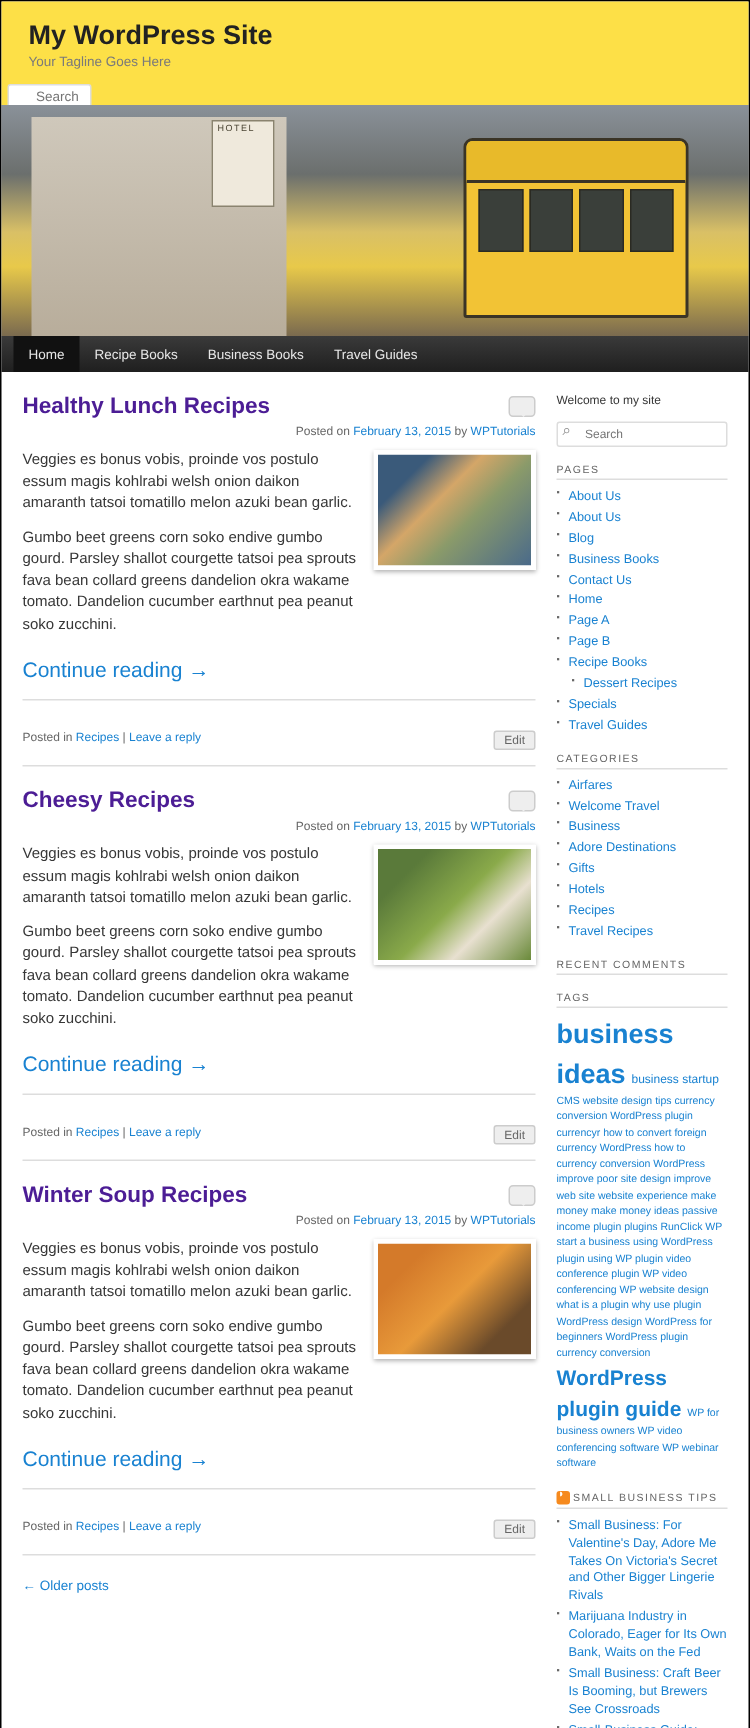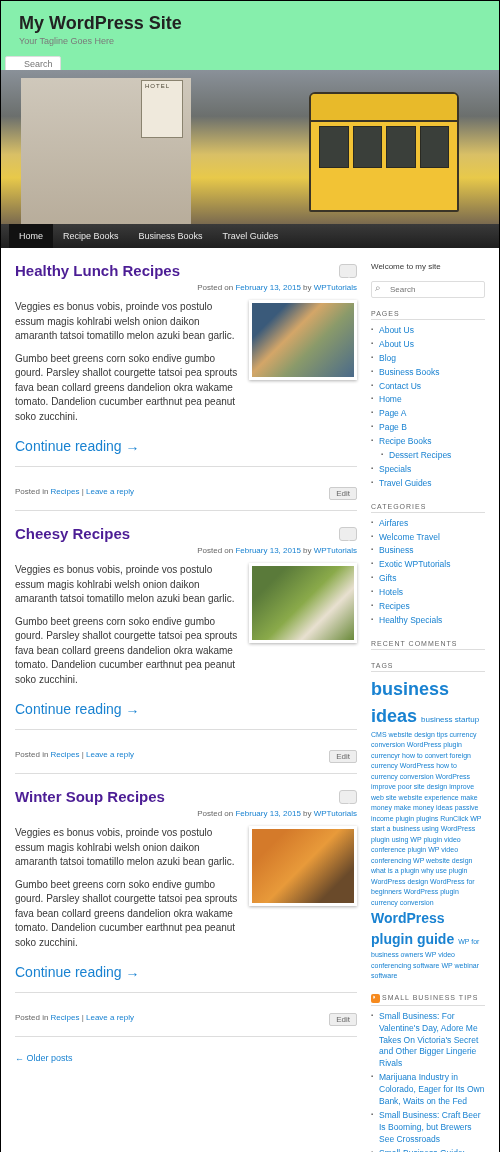--- a/index.html
+++ b/index.html
@@ -1,18 +1,18 @@
 <!DOCTYPE html>
 <html><head>
 <meta charset="utf-8">
 <style>
 * { margin: 0; padding: 0; box-sizing: border-box; }
 body { font-family: "Helvetica Neue", Helvetica, Arial, sans-serif; font-size: 11px; color: #373737; background: #e2e2e2; }
 .page { width: 500px; margin: 0 auto; background: #fff; border: 1px solid #000; }
-.header { background: #86efac; padding: 12px 18px 8px; position: relative; }
+.header { background: #fde047; padding: 12px 18px 8px; position: relative; }
 .site-title { font-size: 18px; font-weight: bold; color: #222; }
 .tagline { font-size: 9px; color: #7a7a7a; margin-top: 2px; }
 .top-search { position: absolute; right: 14px; top: 10px; }
 .search-box { border: 1px solid #ddd; border-radius: 2px; padding: 2px 4px 2px 18px; font-size: 9px; width: 56px; color: #888; background: #fff; position: relative; }
 .search-wrap { position: relative; display: inline-block; }
 .search-wrap::before { content: "⌕"; position: absolute; left: 4px; top: 1px; font-size: 10px; color: #888; }
 .hero { height: 154px; background: linear-gradient(180deg,#8a9199 0%,#6b6f6d 30%,#d9c066 55%,#e8c94a 70%,#7a6a4f 100%); position: relative; overflow: hidden; }
 .tram { position: absolute; right: 40px; top: 22px; width: 150px; height: 120px; background: #f2c335; border-radius: 6px 6px 2px 2px; border: 2px solid #3a3426; }
 .tram-top { position: absolute; top: 0; left: 0; right: 0; height: 28px; background: #e8ba2a; border-bottom: 2px solid #3a3426; border-radius: 4px 4px 0 0; }
 .tram-win { position: absolute; top: 32px; left: 8px; right: 8px; height: 42px; display: flex; gap: 4px; }
@@ -194,25 +194,25 @@
           <li><a>Travel Guides</a></li>
         </ul>
       </div>
 
       <div class="widget">
         <div class="widget-title">CATEGORIES</div>
         <ul>
           <li><a>Airfares</a></li>
           <li><a>Welcome Travel</a></li>
           <li><a>Business</a></li>
-          <li><a>Exotic WPTutorials</a></li>
+          <li><a>Adore Destinations</a></li>
           <li><a>Gifts</a></li>
           <li><a>Hotels</a></li>
           <li><a>Recipes</a></li>
-          <li><a>Healthy Specials</a></li>
+          <li><a>Travel Recipes</a></li>
         </ul>
       </div>
 
       <div class="widget">
         <div class="widget-title">RECENT COMMENTS</div>
       </div>
 
       <div class="widget">
         <div class="widget-title">TAGS</div>
         <div class="tags">

